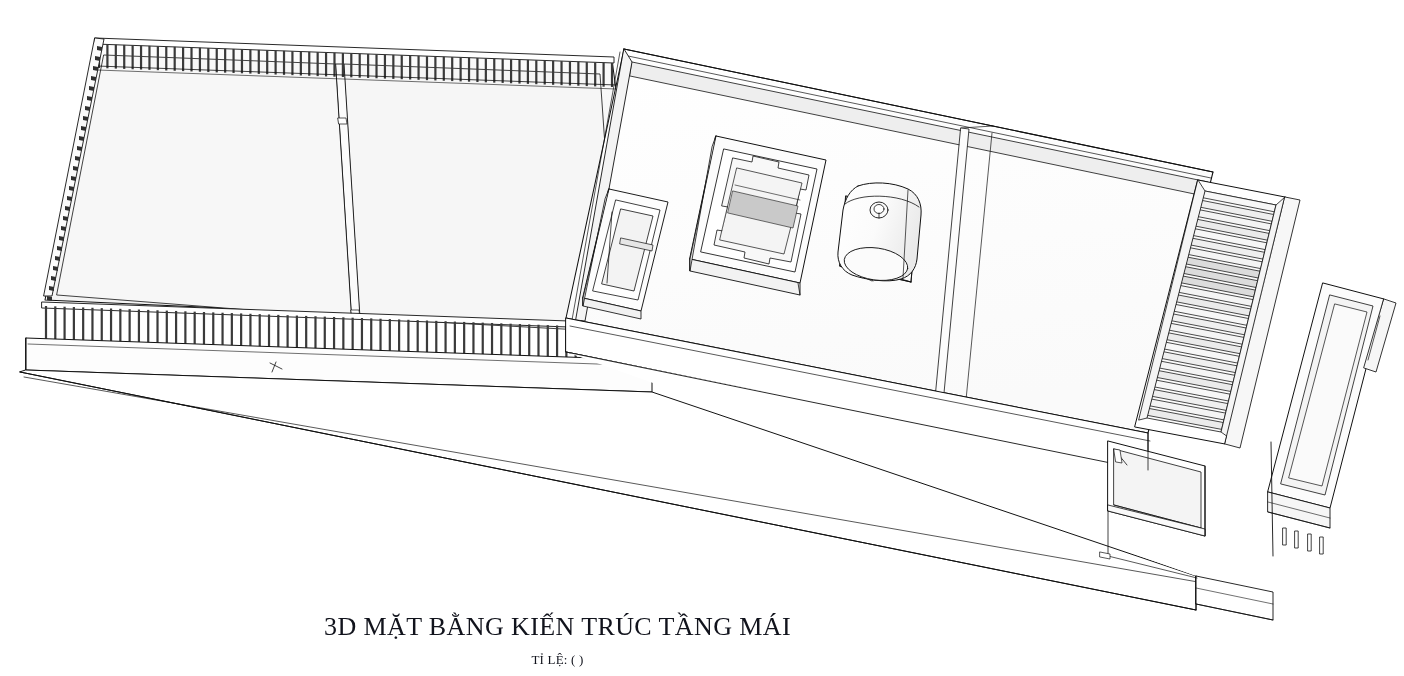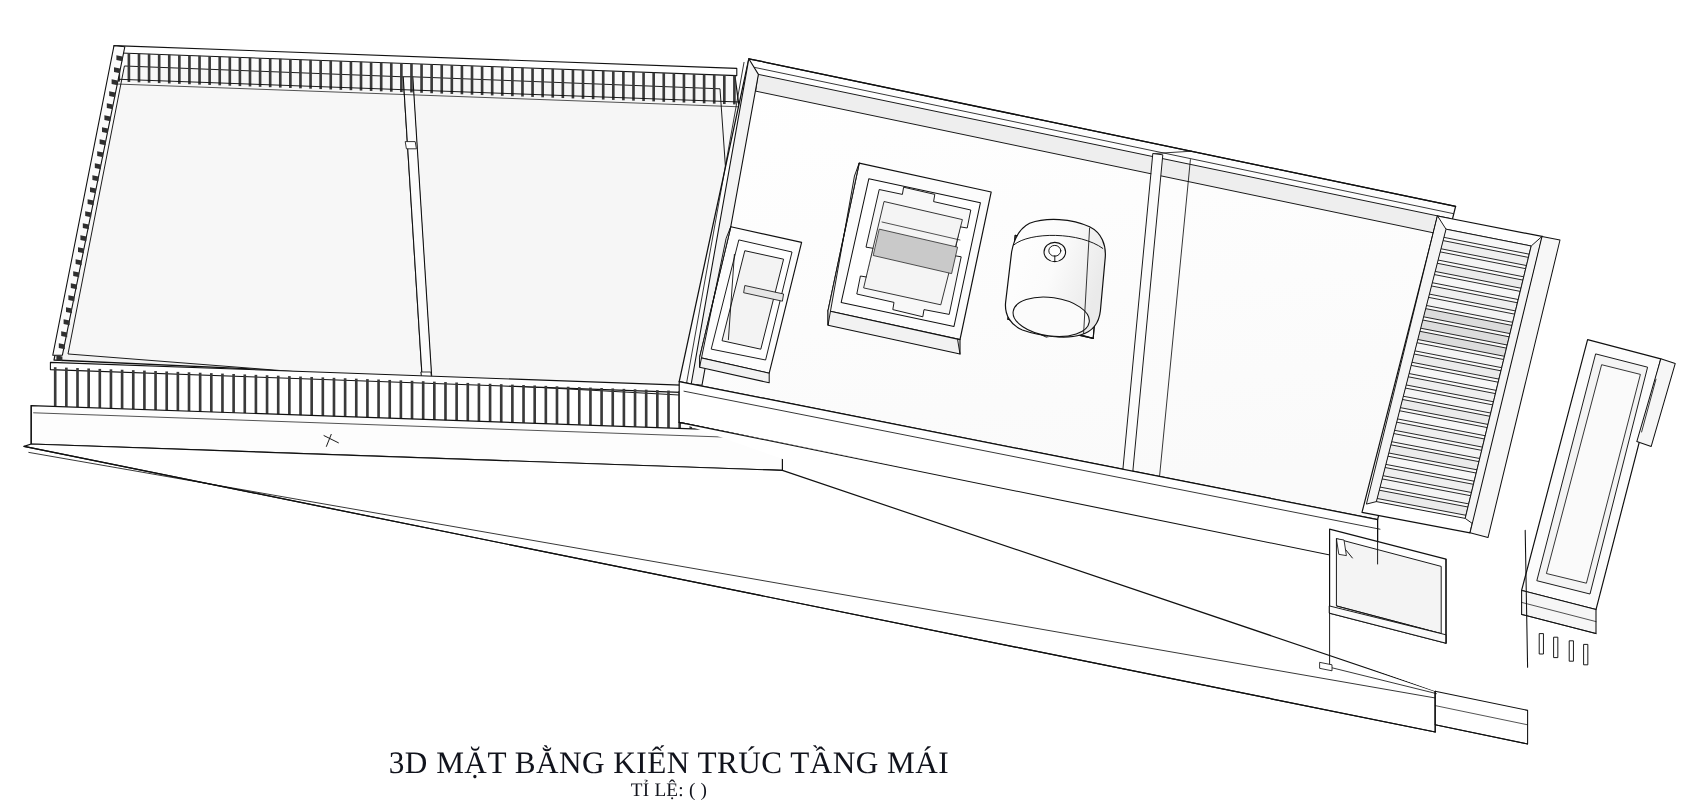--- a/index.html
+++ b/index.html
@@ -4,22 +4,22 @@
 <title>3D MAT BANG KIEN TRUC TANG MAI</title>
 <style>
   html,body{margin:0;padding:0;background:#ffffff;}
   body{width:1404px;height:676px;overflow:hidden;
        font-family:"Liberation Serif", serif;}
   #sheet{position:relative;width:1115px;height:676px;background:#fff;}
   #drawing{position:absolute;left:0;top:0;width:1404px;height:676px;}
   .title-block{position:absolute;left:0;right:0;bottom:8px;text-align:center;}
   #drawing-title{font-family:"Liberation Serif", serif;font-size:26px;
        letter-spacing:.4px;color:#11131c;white-space:nowrap;line-height:1.05;}
-  #drawing-scale{font-family:"Liberation Serif", serif;font-size:16px;
-       color:#11131c;margin-top:1px;letter-spacing:.2px;}
+  #drawing-scale{font-family:"Liberation Serif", serif;font-size:13px;
+       color:#11131c;margin-top:12px;letter-spacing:.2px;}
 </style>
 </head>
 <body>
 
 <div id="sheet">
 
   <svg id="drawing" viewBox="0 0 1404 676">
     <defs>
       <linearGradient id="gTerrace" x1="0" y1="0" x2="0.3" y2="1">
         <stop offset="0" stop-color="#fdfdfd"></stop>

